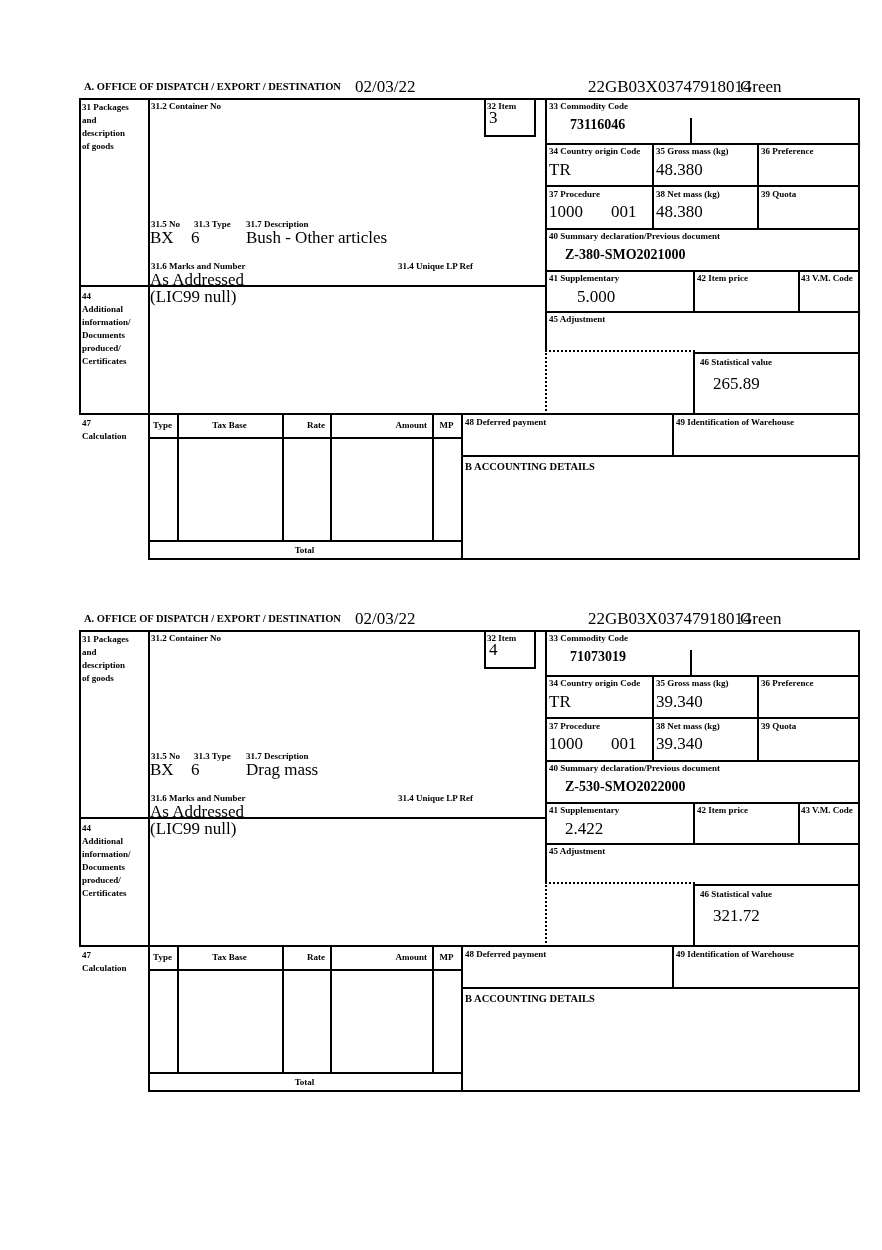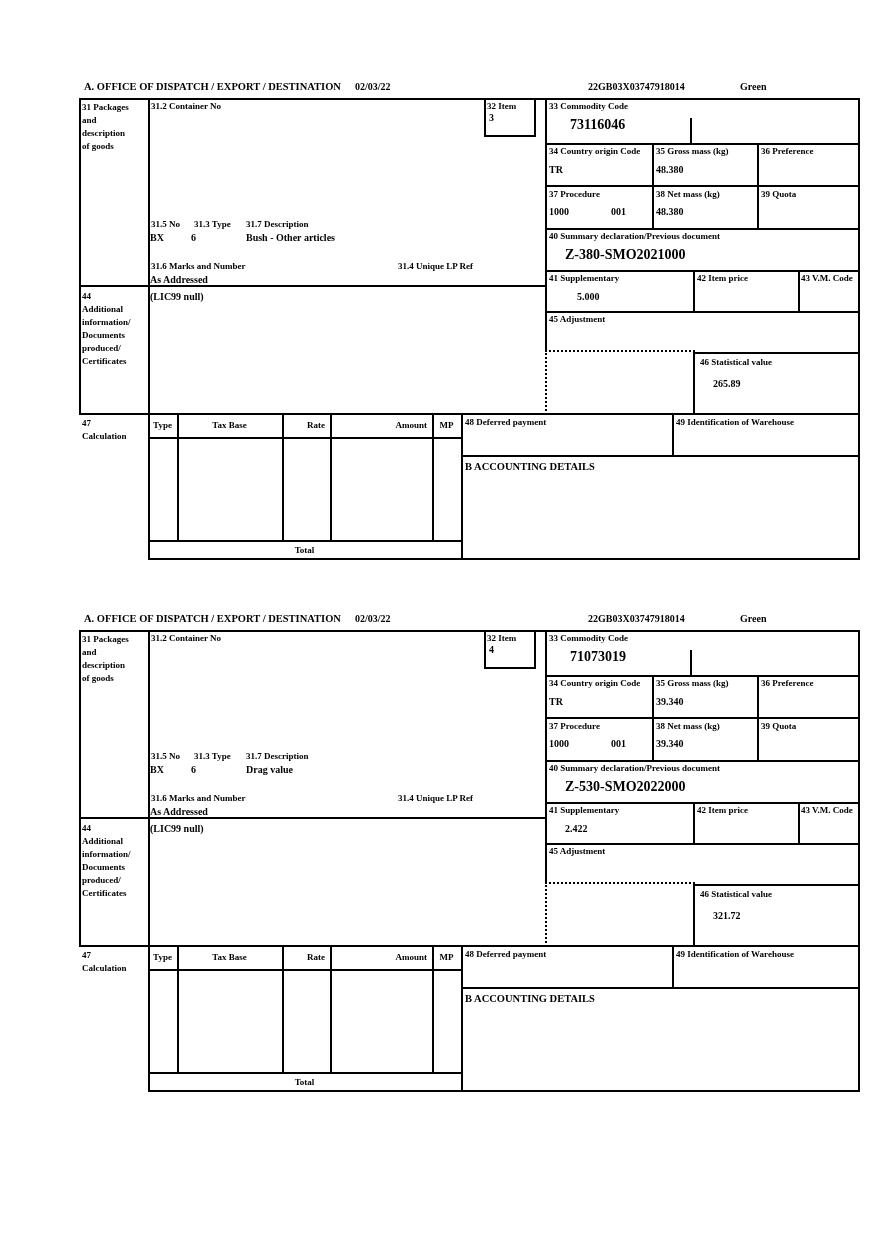--- a/index.html
+++ b/index.html
@@ -6,21 +6,21 @@
   #page{position:relative;width:882px;height:1250px;background:#ffffff;overflow:hidden;
         font-family:"Liberation Serif", serif;color:#000;}
   .form{position:absolute;left:79px;width:781px;height:482px;}
   .hl{position:absolute;height:2px;background:#000;}
   .vl{position:absolute;width:2px;background:#000;}
   .hld{position:absolute;height:0;border-top:2px dotted #000;}
   .vld{position:absolute;width:0;border-left:2px dotted #000;}
   .lbl{position:absolute;font-weight:bold;font-size:9px;line-height:11px;white-space:nowrap;}
   .lbl.blk span{display:block;line-height:13px;}
   .hdr{position:absolute;font-weight:bold;font-size:10.5px;white-space:nowrap;}
-  .val{position:absolute;font-weight:bold;font-size:10px;line-height:15px;white-space:nowrap;}
+  .val{position:absolute;font-weight:normal;font-size:17px;line-height:15px;white-space:nowrap;}
   .vall{position:absolute;font-weight:bold;font-size:14px;line-height:16px;white-space:nowrap;}
   .cell{position:absolute;font-weight:bold;font-size:9px;line-height:11px;}
   .c{text-align:center;} .r{text-align:right;padding-right:3px;box-sizing:border-box;}
 </style>
 </head>
 <body>
 
 <div id="page">
 
   <div class="form" style="top:80px">
@@ -196,21 +196,21 @@
     <span class="val" style="left:470px;top:124px">1000</span>
     <span class="val" style="left:532px;top:124px">001</span>
     <span class="lbl" style="left:577px;top:109px">38 Net mass (kg)</span>
     <span class="val" style="left:577px;top:124px">39.340</span>
     <span class="lbl" style="left:682px;top:109px">39 Quota</span>
     <span class="lbl" style="left:72px;top:139px">31.5 No</span>
     <span class="lbl" style="left:115px;top:139px">31.3 Type</span>
     <span class="lbl" style="left:167px;top:139px">31.7 Description</span>
     <span class="val" style="left:71px;top:150px">BX</span>
     <span class="val" style="left:112px;top:150px">6</span>
-    <span class="val" style="left:167px;top:150px">Drag value</span>
+    <span class="val" style="left:167px;top:150px">Drag mass</span>
     <span class="lbl" style="left:72px;top:181px">31.6 Marks and Number</span>
     <span class="lbl" style="left:319px;top:181px">31.4 Unique LP Ref</span>
     <span class="val" style="left:71px;top:192px">As Addressed</span>
     <span class="lbl" style="left:470px;top:151px">40 Summary declaration/Previous document</span>
     <span class="vall" style="left:486px;top:167px">Z-530-SMO2022000</span>
     <span class="lbl" style="left:470px;top:193px">41 Supplementary</span>
     <span class="val" style="left:486px;top:209px">2.422</span>
     <span class="lbl" style="left:618px;top:193px">42 Item price</span>
     <span class="lbl" style="left:722px;top:193px">43 V.M. Code</span>
     <span class="lbl" style="left:470px;top:234px">45 Adjustment</span>

